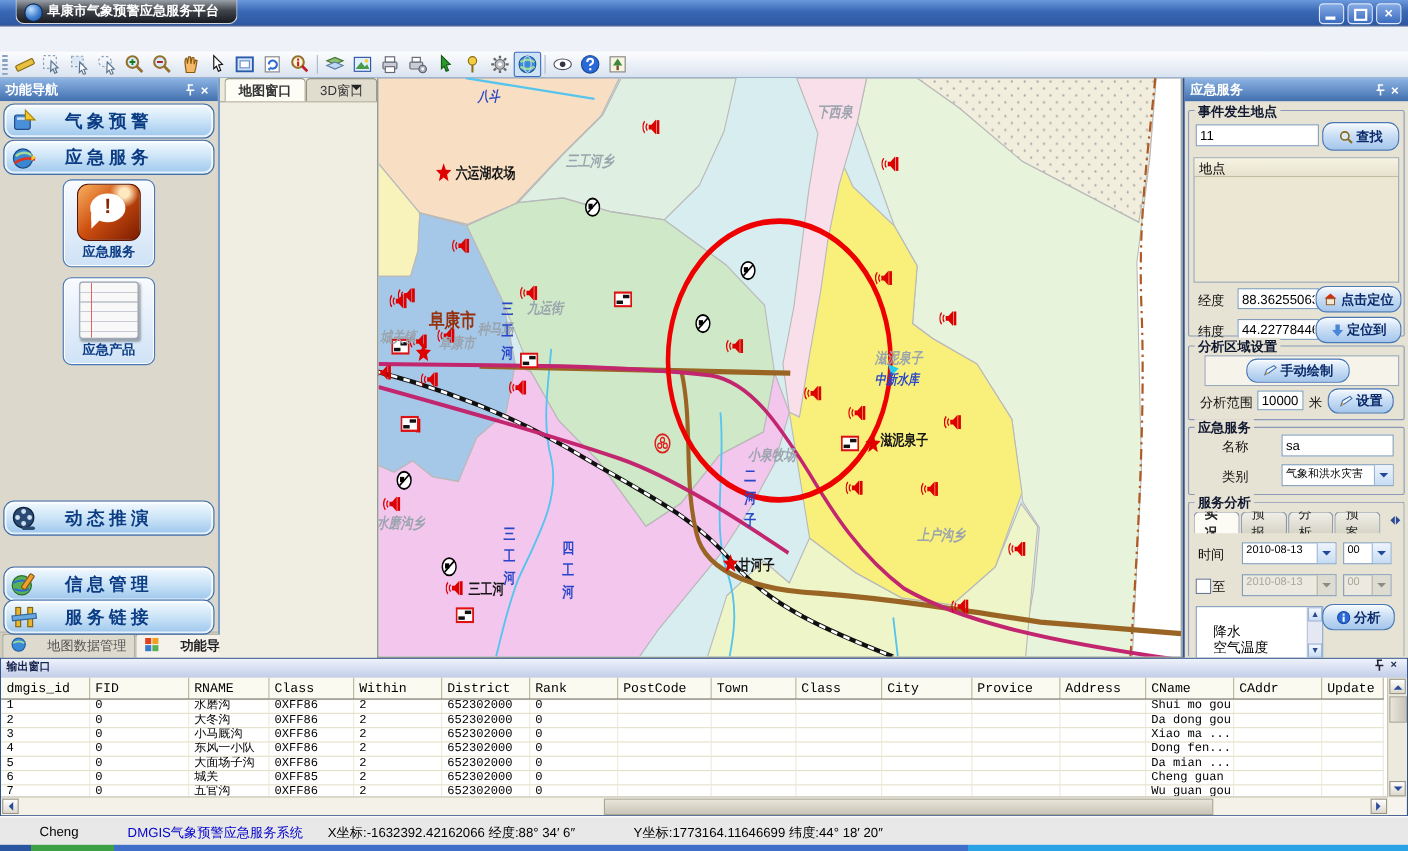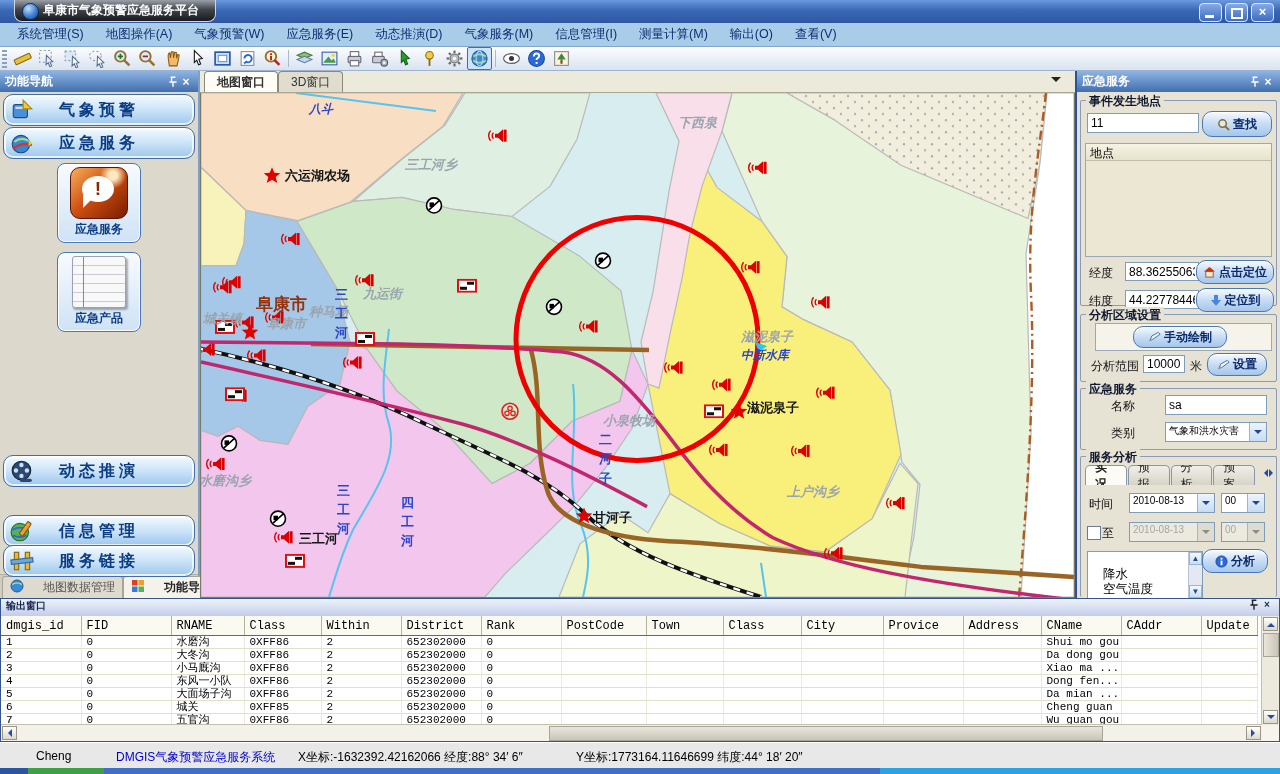--- a/index.html
+++ b/index.html
@@ -65,21 +65,21 @@
   .icon-notepad{width:52px;height:50px;border:1px solid #9aa2b0;border-radius:3px;background-color:#f8f8f8;
     box-shadow:1.5px 2px 2px rgba(0,0,0,.3);
     background-image:linear-gradient(90deg,transparent 10px,#e86060 10px,#e86060 11px,transparent 11px),
       repeating-linear-gradient(transparent 0 8px,#c8ccd4 8px,#c8ccd4 9px);}
   .lp-tabs{height:23px;background:#cfccc0;display:flex;align-items:flex-end;padding-left:2px;border-top:1px solid #b4b0a2;}
   .lp-tab{height:21px;display:flex;align-items:center;gap:19px;padding:0 7px;font-size:12px;color:#555;
     border:1px solid #a8a496;border-bottom:none;border-radius:3px 3px 0 0;background:#dedacd;white-space:nowrap;}
   .lp-tab.active{background:#f4f2ea;color:#222;font-weight:bold;}
 
   
-  .map-panel{flex:1;display:flex;flex-direction:column;background:#f0eee2;min-width:0;}
+  .map-panel{flex:1;display:flex;flex-direction:row;background:#f0eee2;min-width:0;}
   .map-tabs{height:21px;background:#eceadb;border-bottom:1px solid #aaa694;display:flex;align-items:flex-end;
     padding-left:4px;position:relative;}
   .map-tab{height:20px;padding:0 12px;display:flex;align-items:center;font-size:12px;
     border:1px solid #8a8a7a;border-bottom:none;border-radius:4px 4px 0 0;background:#e0ddcf;color:#333;}
   .map-tab.active{background:#fdfdf6;font-weight:bold;}
   .map-dd{position:absolute;right:14px;top:6px;width:0;height:0;border:5px solid transparent;border-top-color:#222;}
   .map-canvas{flex:1;position:relative;border:1px solid #7a7a6a;border-top:none;overflow:hidden;background:#d9edf0;}
   .map-canvas svg{position:absolute;left:0;top:0;width:100%;height:100%;}
   .lbl-black{font:bold 13px "Liberation Sans",sans-serif;fill:#151515;}
   .lbl-gray{font:italic bold 13px "Liberation Serif",serif;fill:#9aa4ad;}
@@ -172,32 +172,20 @@
         </div>
       <div class="win-btn">
           <span class="g-res"></span>
         </div>
       <div class="win-btn">
           <span class="g-cls">×</span>
         </div>
     </div>
   </div>
 
-  <div class="menubar" id="menubar">
-      <span class="menu-item">系统管理(S)</span>
-      <span class="menu-item">地图操作(A)</span>
-      <span class="menu-item">气象预警(W)</span>
-      <span class="menu-item">应急服务(E)</span>
-      <span class="menu-item">动态推演(D)</span>
-      <span class="menu-item">气象服务(M)</span>
-      <span class="menu-item">信息管理(I)</span>
-      <span class="menu-item">测量计算(M)</span>
-      <span class="menu-item">输出(O)</span>
-      <span class="menu-item">查看(V)</span>
-    </div>
 
   <div class="toolbar" id="toolbar">
     <div class="tb-grip"></div>
   <span class="tb-btn">
         <svg width="19" height="19" viewBox="0 0 18 18">
           <rect x="1" y="7" width="16" height="5" rx="1" transform="rotate(-25 9 9)" fill="#e8c040" stroke="#8a6a10"></rect>
         </svg>
       </span>
       <span class="tb-btn">
         <svg width="19" height="19" viewBox="0 0 18 18">

